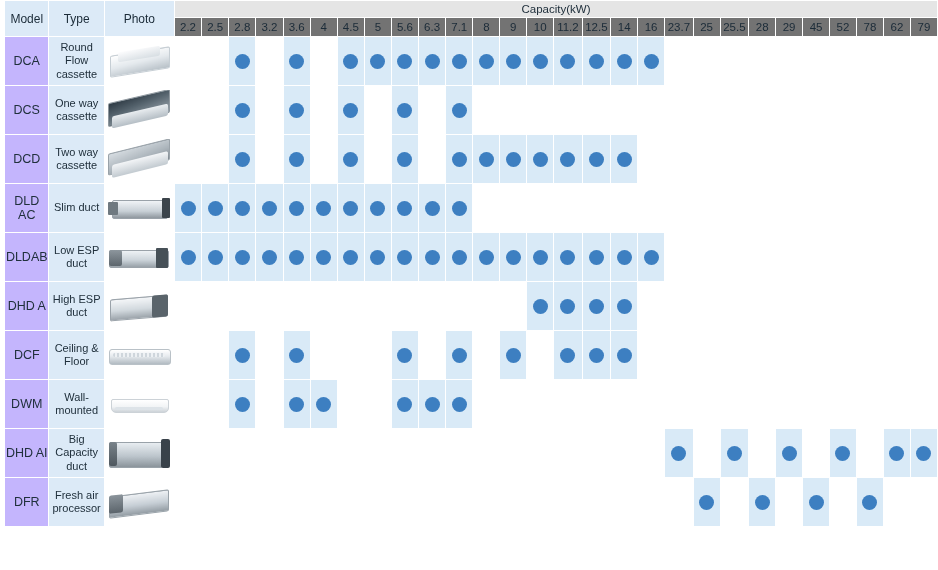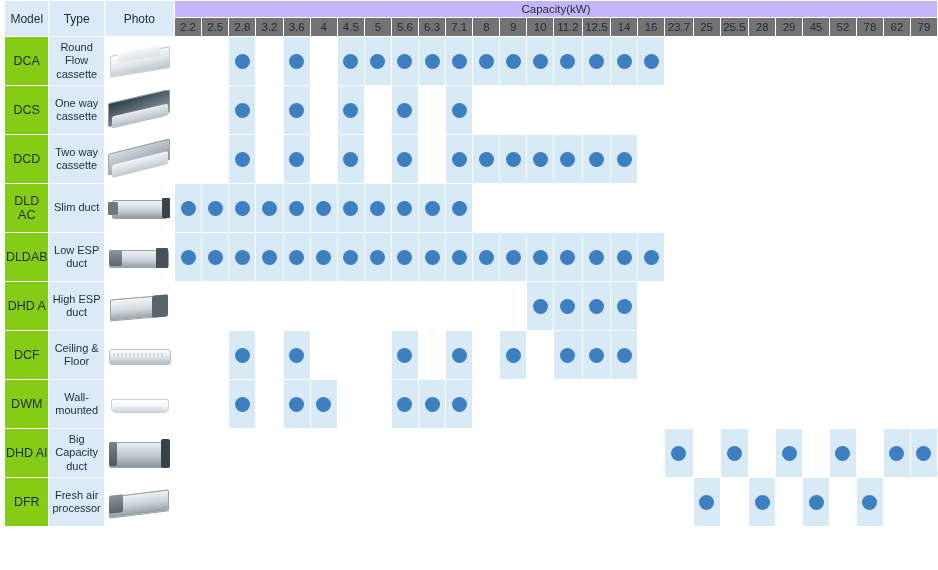--- a/index.html
+++ b/index.html
@@ -38,26 +38,26 @@
     color: #1b2b38;
     font-size: 11.5px;
     height: 18px;
   }
   .hdr-left {
     background: #dceaf7;
     color: #1b2b38;
     font-size: 12px;
   }
   .cap-title {
-    background: #c4b5fd;
+    background: #e5e5e5;
     font-size: 11.5px;
     height: 16px;
   }
   .model-cell {
-    background: #84cc16;
+    background: #c4b5fd;
     font-size: 12.5px;
     line-height: 1.15;
     width: 44px;
   }
   .type-cell {
     background: #dceaf7;
     font-size: 11px;
     line-height: 1.2;
     width: 56px;
     padding: 1px 2px;

